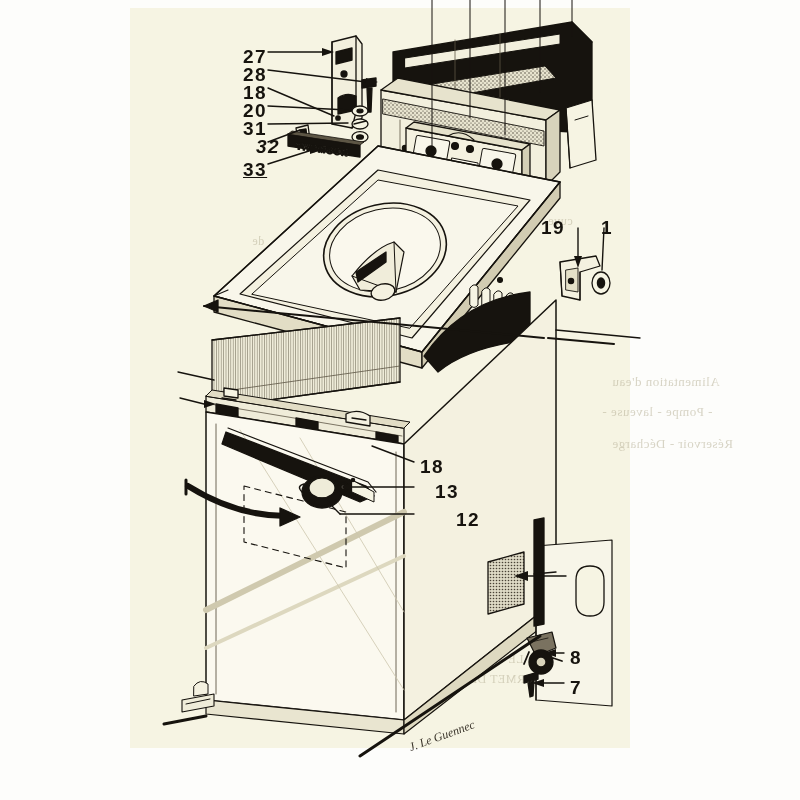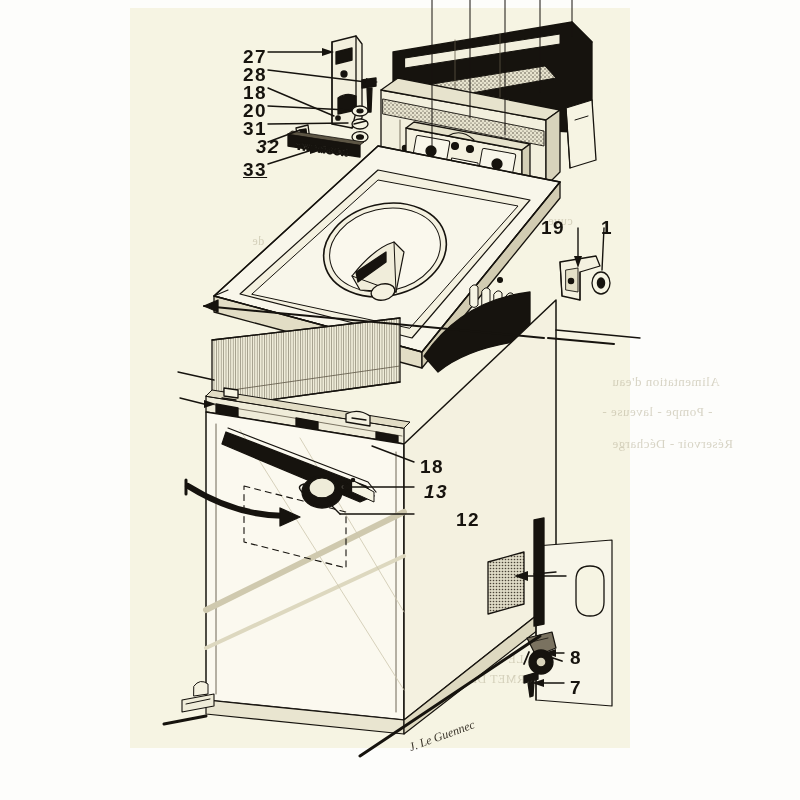--- a/index.html
+++ b/index.html
@@ -399,21 +399,21 @@
         <div class="callout" style="left: 243px; top: 47px;">27</div>
         <div class="callout" style="left: 243px; top: 65px;">28</div>
         <div class="callout" style="left: 243px; top: 83px;">18</div>
         <div class="callout" style="left: 243px; top: 101px;">20</div>
         <div class="callout" style="left: 243px; top: 119px; text-align: right;">31</div>
         <div class="callout" style="left: 256px; top: 137px; font-style: italic;">32</div>
         <div class="callout" style="left: 243px; top: 160px; text-decoration: underline;">33</div>
         <div class="callout" style="left: 541px; top: 218px;">19</div>
         <div class="callout" style="left: 601px; top: 218px;">1</div>
         <div class="callout" style="left: 420px; top: 457px;">18</div>
-        <div class="callout" style="left: 424px; top: 482px; font-style: italic;">13</div>
+        <div class="callout" style="left: 435px; top: 482px;">13</div>
         <div class="callout" style="left: 420px; top: 510px; margin-left: 36px;">12</div>
         <div class="callout" style="left: 570px; top: 648px;">8</div>
         <div class="callout" style="left: 570px; top: 678px;">7</div>
       </div>
 
     <div class="signature" style="left:412px; top:740px;">J. Le Guennec</div>
   </div>
 </div>
 
 </body></html>

